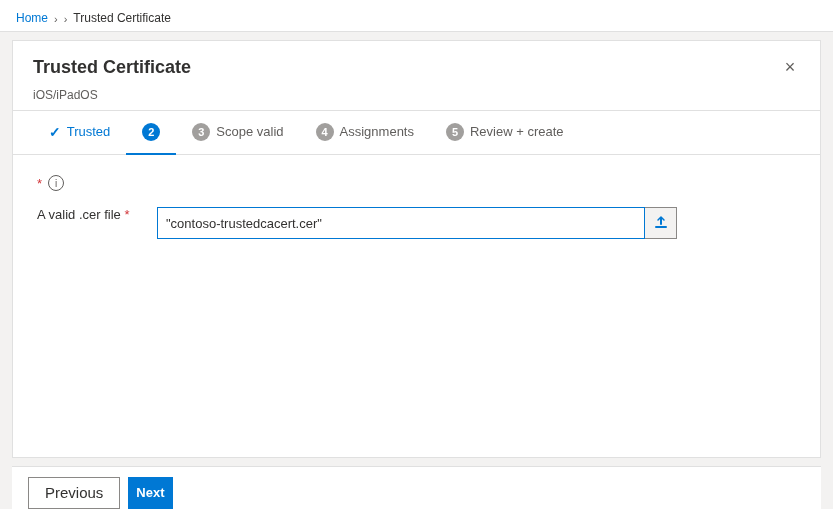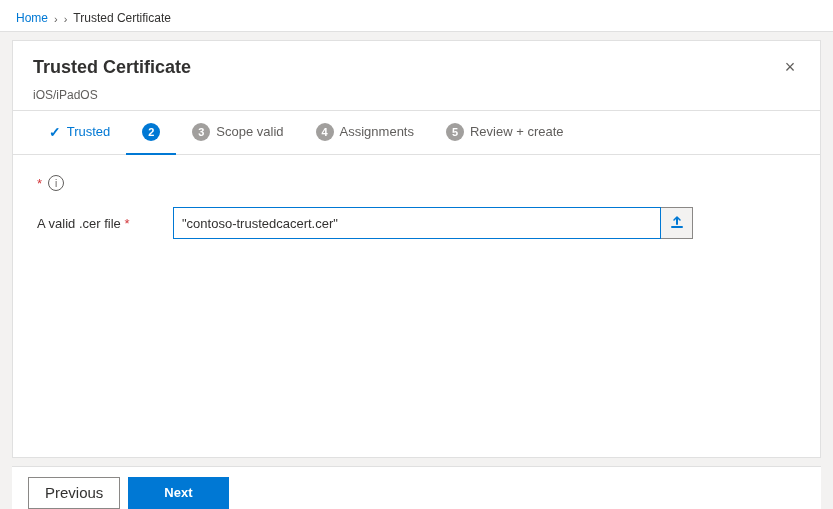--- a/index.html
+++ b/index.html
@@ -157,22 +157,21 @@
       height: 16px;
       border-radius: 50%;
       border: 1px solid #605e5c;
       color: #605e5c;
       font-size: 10px;
       cursor: pointer;
     }
 
     .field-row {
       display: flex;
-      align-items: center;
-      gap: 16px;
+      align-items: flex-start;
     }
     .field-label {
       font-size: 13px;
       color: #323130;
       min-width: 120px;
       white-space: nowrap;
     }
     .field-input-wrap {
       display: flex;
       align-items: center;
@@ -216,21 +215,21 @@
       height: 32px;
       padding: 0 16px;
       border: 1px solid #8a8886;
       background: #fff;
       color: #323130;
       font-size: 15px;
       cursor: pointer;
     }
     .btn-primary {
       height: 32px;
-      padding: 0 36px;
+      padding: 0 8px;
       border: none;
       background: #0078d4;
       color: #fff;
       font-size: 13px;
       font-weight: 600;
       cursor: pointer;
     }
   </style>
 </head>
 <body>

